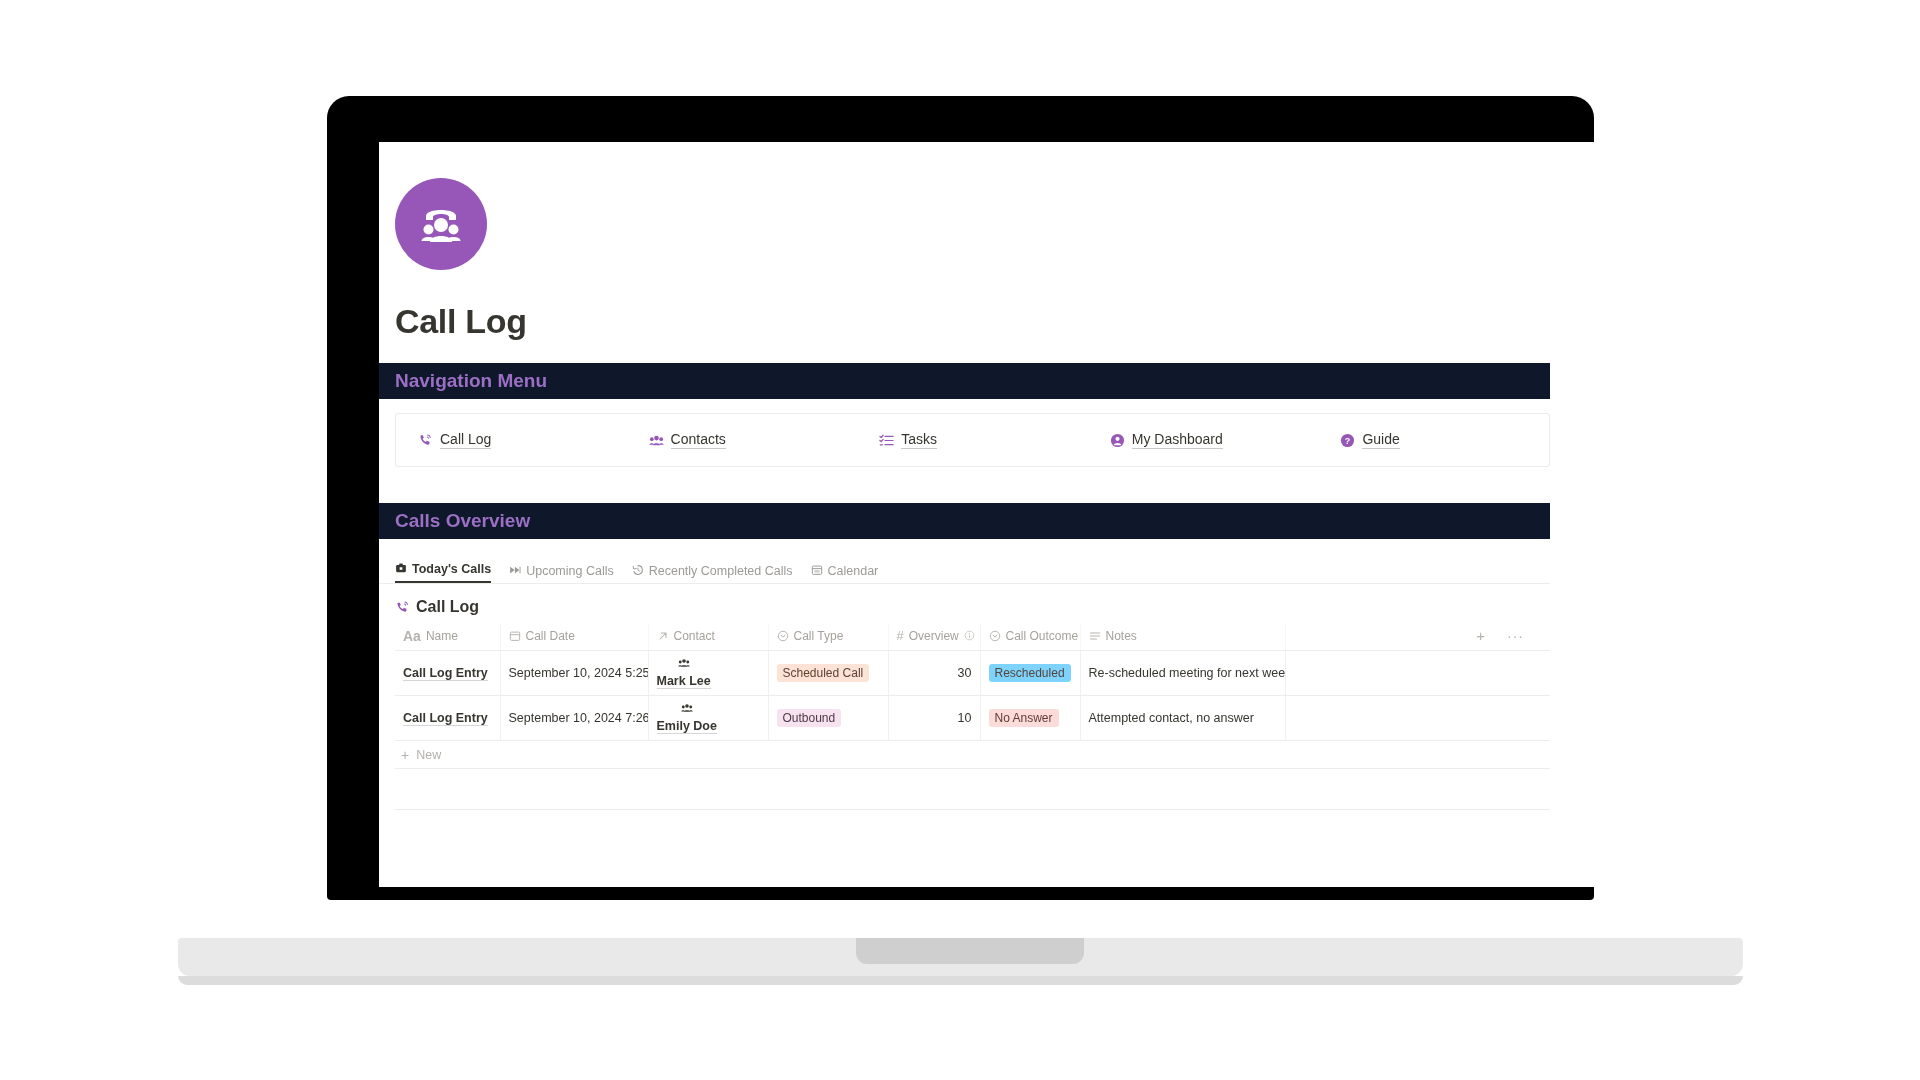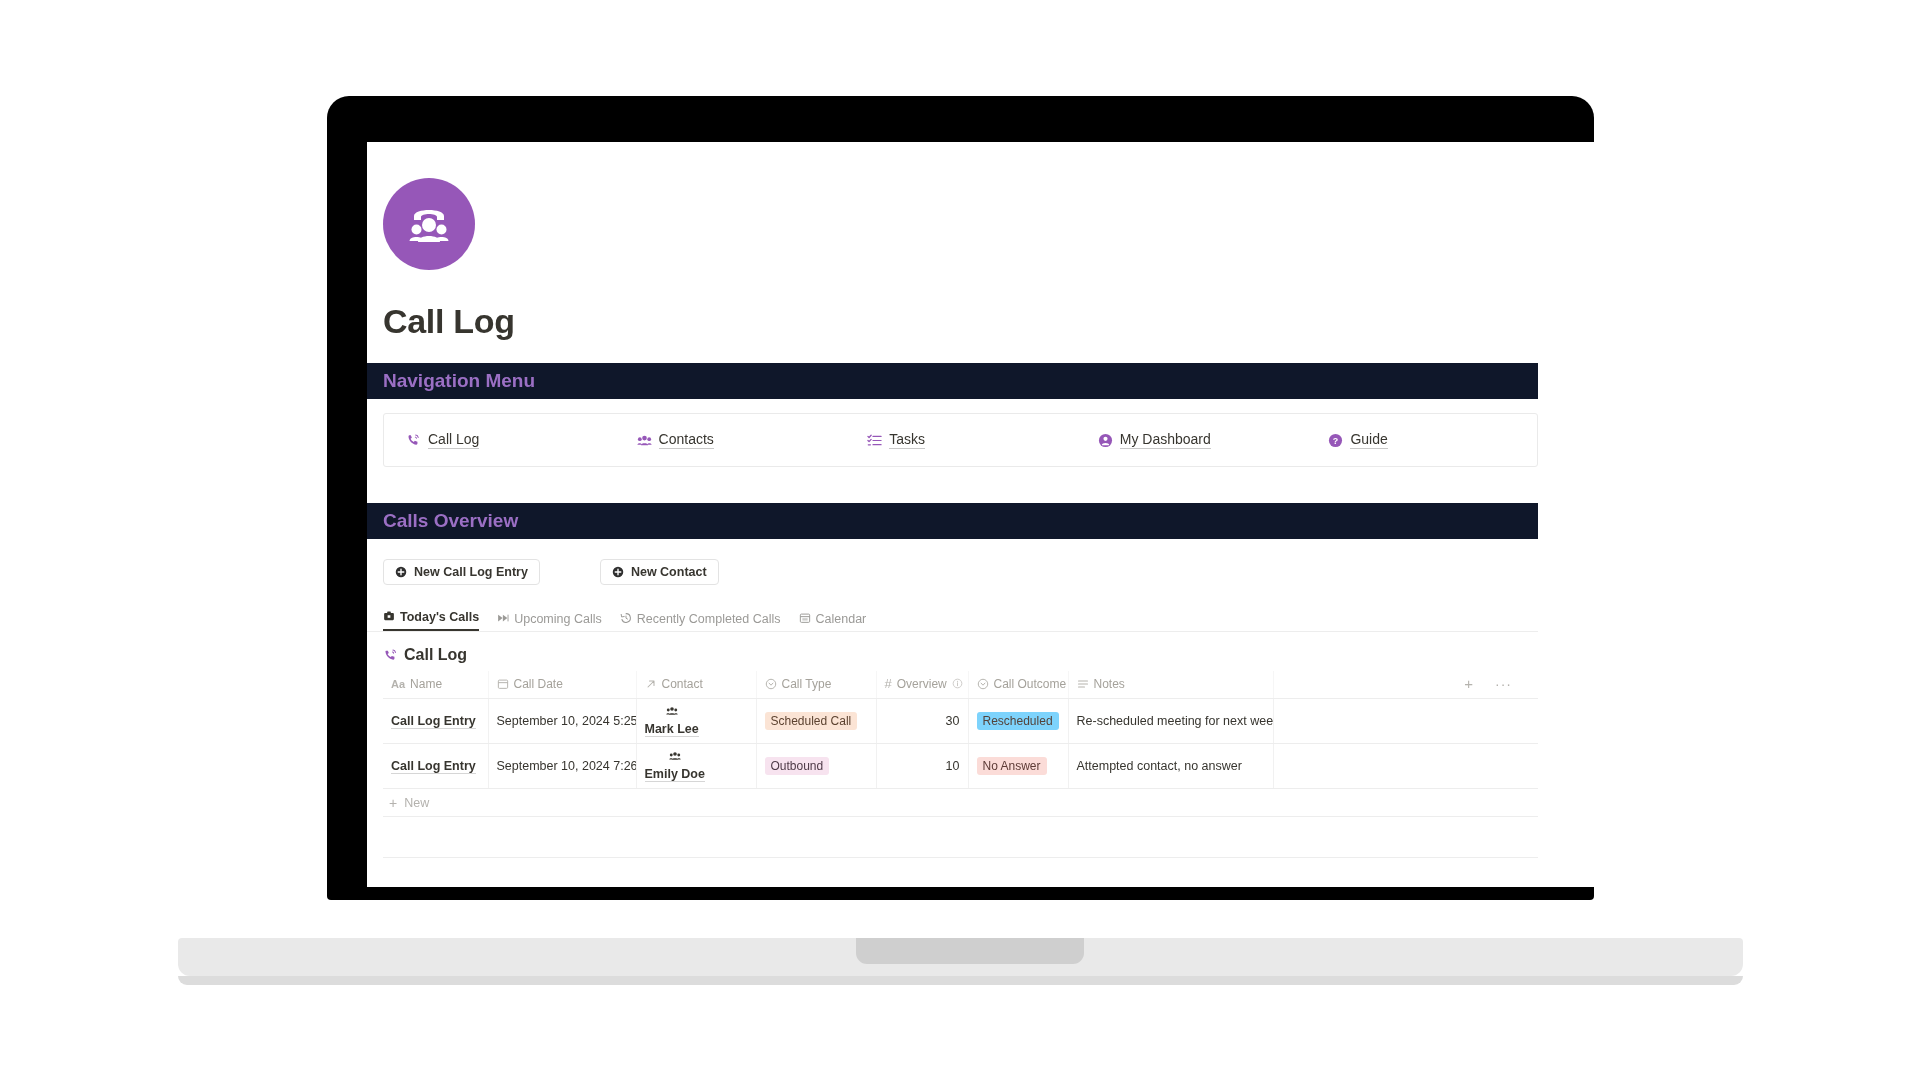--- a/index.html
+++ b/index.html
@@ -25,21 +25,21 @@
     left: 327px;
     top: 96px;
     width: 1267px;
     height: 804px;
     background: #000000;
     border-radius: 22px 22px 4px 4px;
   }
 
   .laptop-screen {
     position: absolute;
-    left: 367px;
+    left: 379px;
     top: 142px;
     width: 1380px;
     height: 745px;
     background: #ffffff;
     overflow: hidden;
   }
 
   .laptop-base {
     position: absolute;
     left: 178px;
@@ -389,41 +389,20 @@
           </span>
           <span class="nav-label">Guide</span>
         </div>
 
       </div>
 
       <div class="section-band" style="margin-top:36px;">
         <div class="section-title">Calls Overview</div>
       </div>
 
-      <div class="btn-row">
-        <button class="btn">
-          <span>
-            <svg width="12" height="12" viewBox="0 0 16 16" style="display:block">
-              <circle cx="8" cy="8" r="7" fill="#2f2f2f"></circle>
-              <path d="M8 4.3 L8 11.7 M4.3 8 L11.7 8" stroke="#ffffff" stroke-width="1.8" stroke-linecap="round"></path>
-            </svg>
-          </span>
-          <span>New Call Log Entry</span>
-        </button>
-        <span class="btn-gap"></span>
-        <button class="btn">
-          <span>
-            <svg width="12" height="12" viewBox="0 0 16 16" style="display:block">
-              <circle cx="8" cy="8" r="7" fill="#2f2f2f"></circle>
-              <path d="M8 4.3 L8 11.7 M4.3 8 L11.7 8" stroke="#ffffff" stroke-width="1.8" stroke-linecap="round"></path>
-            </svg>
-          </span>
-          <span>New Contact</span>
-        </button>
-      </div>
 
       <div class="tabs-row">
 
         <div class="tab active">
           <span>
             <svg width="12" height="12" viewBox="0 0 16 16">
               <rect x="1.5" y="4" width="13" height="9.5" rx="1.4" fill="#37352f"></rect>
               <rect x="5.6" y="2" width="4.8" height="2.4" rx="0.8" fill="#37352f"></rect>
               <rect x="6.2" y="7" width="3.6" height="3.4" fill="#ffffff"></rect>
             </svg>
@@ -485,21 +464,21 @@
             <col class="c-type">
           <col class="c-dur">
             <col class="c-out">
             <col class="c-notes">
             <col class="c-extra">
         </colgroup>
         <thead>
           <tr>
             <th>
               <span class="th-inner">
-                <span style="font-size:11px;color:#b5b3ae;font-weight:bold;">Aa</span>
+                <span style="font-size:14px;color:#b5b3ae;font-weight:bold;">Aa</span>
                 <span>Name</span>
               </span>
             </th>
             <th>
               <span class="th-inner">
                 <span>
                   <svg width="12" height="12" viewBox="0 0 16 16" style="display:block">
                     <rect x="1.8" y="2.8" width="12.4" height="11" rx="1.4" stroke="#b5b3ae" stroke-width="1.3" fill="none"></rect>
                     <path d="M1.8 6.2 L14.2 6.2" stroke="#b5b3ae" stroke-width="1.3"></path>
                   </svg>

